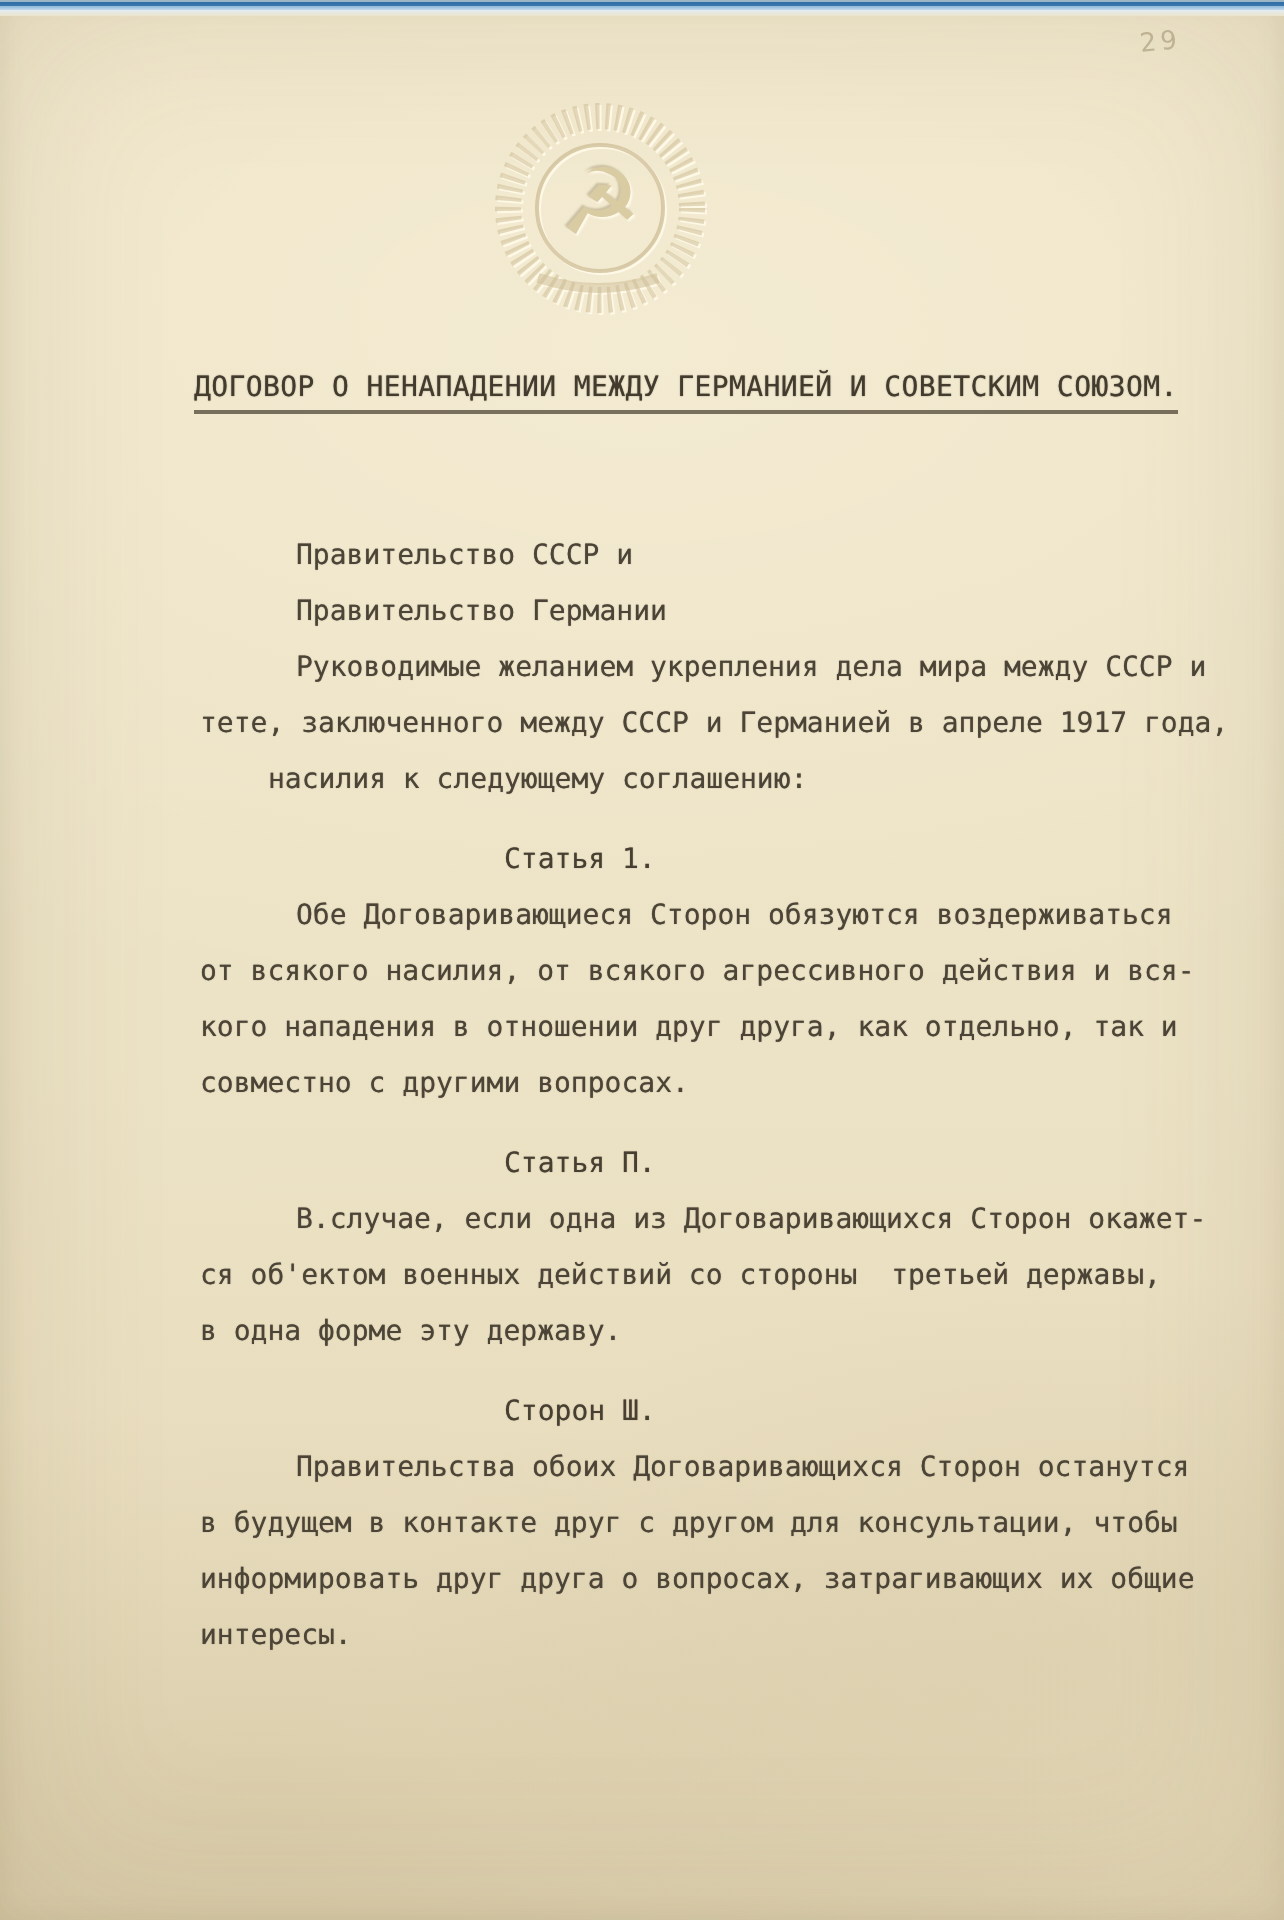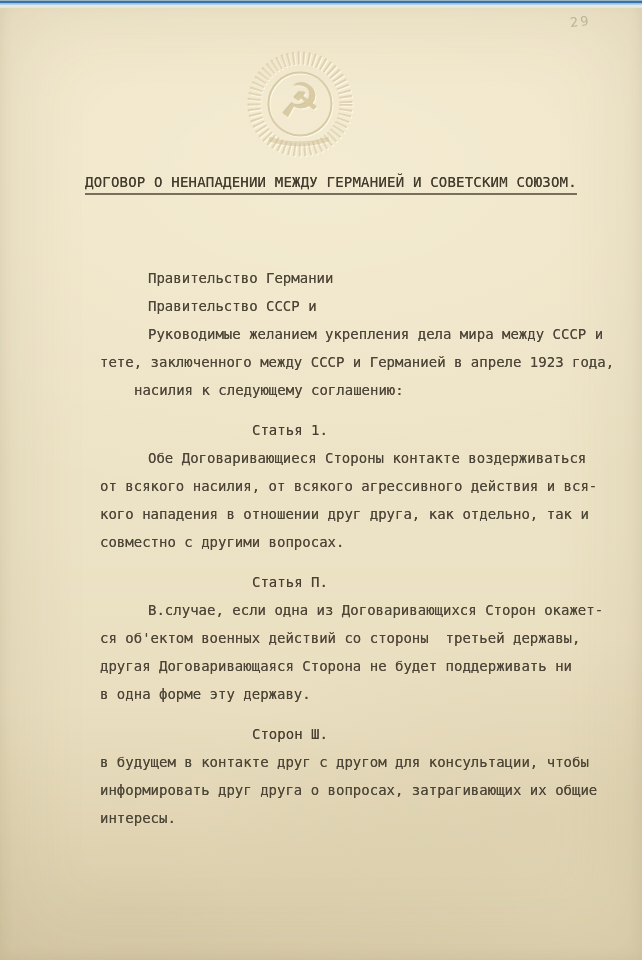--- a/index.html
+++ b/index.html
@@ -34,21 +34,21 @@
   .seal .emblem{
     position:absolute;left:0;top:0;width:120px;height:114px;
     display:flex;align-items:center;justify-content:center;
     font-size:46px;line-height:1;
     color:#d9cba2;
     text-shadow:-1px -1px 1px rgba(115,98,60,0.30), 1px 1px 1px rgba(255,250,234,0.95);
     font-family:"DejaVu Sans",sans-serif;
   }
   
   .title{
-    position:absolute;top:174px;left:85px;margin:0;
+    position:absolute;top:174px;left:85px;margin:12px;
     font-size:14px;font-weight:normal;
     color:#433c2e;text-shadow:0 0 0.6px rgba(67,60,46,0.85);
     white-space:pre;letter-spacing:0.2px;
     border-bottom:2px solid rgba(72,64,49,0.72);
     padding-bottom:3px;
     text-align:center;
   }
   
   .bodytext{position:absolute;top:264px;left:100px;width:530px;}
   .ln{
@@ -79,37 +79,37 @@
         <path d="M 29 95 Q 59 105 89 95" fill="none" stroke="rgba(205,190,150,0.55)" stroke-width="5"></path>
       </g>
     </svg>
     <div class="emblem">☭</div>
   </div>
 
   <h1 class="title">ДОГОВОР О НЕНАПАДЕНИИ МЕЖДУ ГЕРМАНИЕЙ И СОВЕТСКИМ СОЮЗОМ.</h1>
 
   <div class="bodytext">
 
+    <p class="ln ind1">Правительство СССР и</p>
     <p class="ln ind1">Правительство Германии</p>
-    <p class="ln ind1">Правительство СССР и</p>
     <p class="ln ind1">Руководимые желанием укрепления дела мира между СССР и</p>
-    <p class="ln">тете, заключенного между СССР и Германией в апреле 1923 года,</p>
+    <p class="ln">тете, заключенного между СССР и Германией в апреле 1917 года,</p>
     <p class="ln ind2">насилия к следующему соглашению:</p>
 
     <p class="ln head">Статья 1.</p>
-    <p class="ln ind1">Обе Договаривающиеся Стороны контакте воздерживаться</p>
+    <p class="ln ind1">Обе Договаривающиеся Сторон обязуются воздерживаться</p>
     <p class="ln">от всякого насилия, от всякого агрессивного действия и вся-</p>
     <p class="ln">кого нападения в отношении друг друга, как отдельно, так и</p>
     <p class="ln">совместно с другими вопросах.</p>
 
     <p class="ln head">Статья П.</p>
     <p class="ln ind1">В.случае, если одна из Договаривающихся Сторон окажет-</p>
     <p class="ln">ся об'ектом военных действий со стороны  третьей державы,</p>
-    <p class="ln">другая Договаривающаяся Сторона не будет поддерживать ни</p>
     <p class="ln">в одна форме эту державу.</p>
 
     <p class="ln head">Сторон Ш.</p>
+    <p class="ln ind1">Правительства обоих Договаривающихся Сторон останутся</p>
     <p class="ln">в будущем в контакте друг с другом для консультации, чтобы</p>
     <p class="ln">информировать друг друга о вопросах, затрагивающих их общие</p>
     <p class="ln">интересы.</p>
 
   </div>
 </div>
 
 </body></html>

